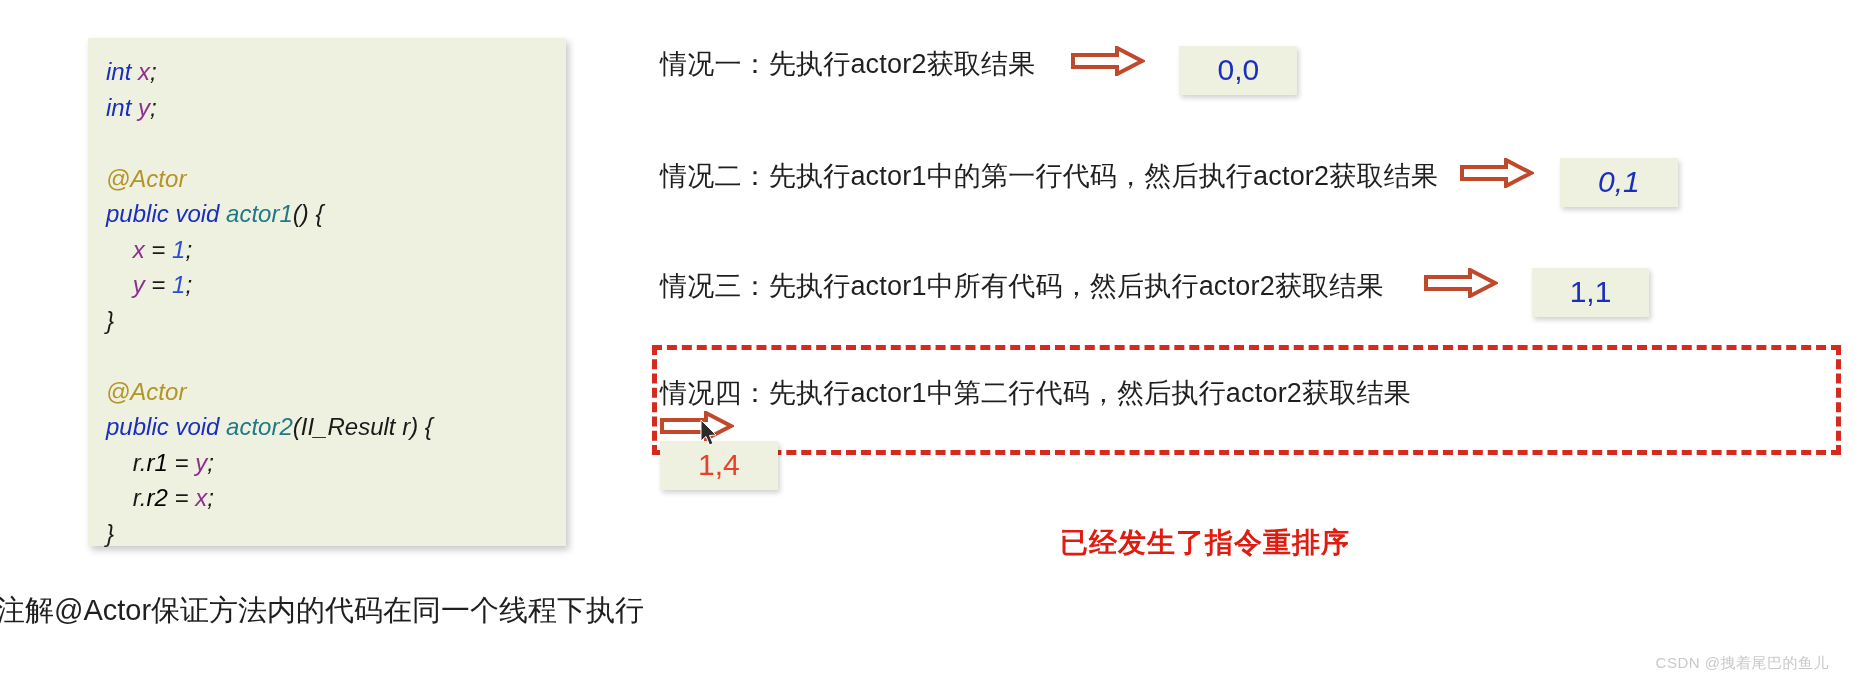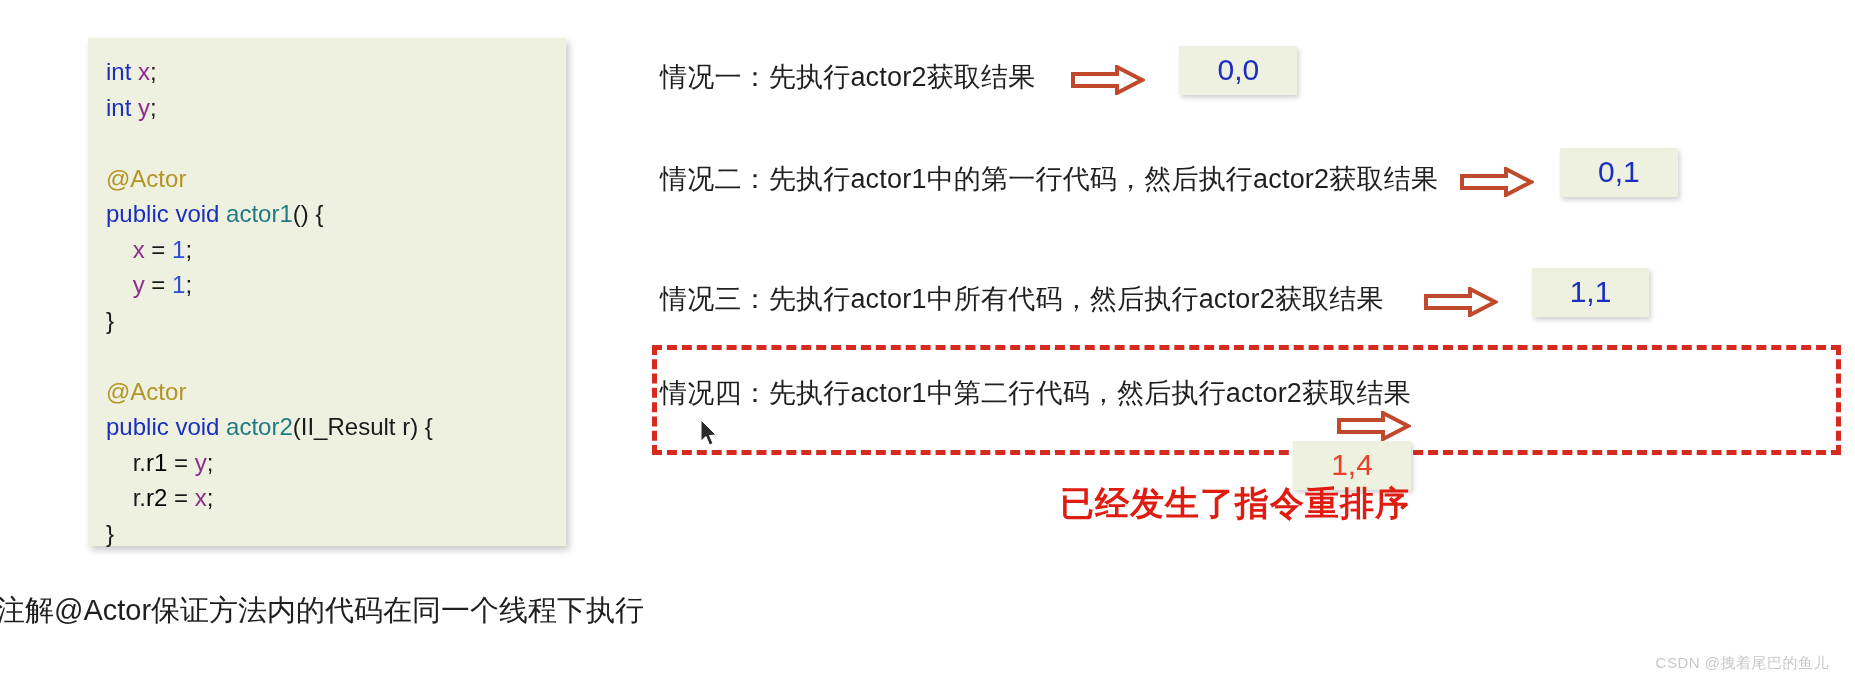--- a/index.html
+++ b/index.html
@@ -19,20 +19,21 @@
   
   #code-panel {
     position: absolute;
     left: 88px;
     top: 38px;
     width: 478px;
     height: 508px;
     background: #eef0e0;
     box-shadow: 3px 4px 7px rgba(0,0,0,0.22);
     box-sizing: border-box;
+    font-style: italic;
   }
   #code-lines {
     position: absolute;
     left: 18px;
     top: 16px;
     right: 6px;
     font-family: "Liberation Sans", "DejaVu Sans", sans-serif;
     font-size: 24px;
     line-height: 35.5px;
     white-space: pre;
@@ -43,21 +44,21 @@
   .tok-num     { color: #2b4ed6; }
   .tok-plain   { color: #1a1a1a; }
   .tok-anno    { color: #b39526; }
   .tok-method  { color: #1f7a84; }
   .tok-field   { color: #000000; }
 
   
   .case-row {
     position: absolute;
     display: flex;
-    align-items: flex-end;
+    align-items: flex-start;
     white-space: nowrap;
   }
   .case-text {
     font-size: 27px;
     color: #1f1f1f;
     font-family: "Liberation Sans", "DejaVu Sans", sans-serif;
     letter-spacing: 0.2px;
   }
   .arrow {
     display: inline-block;
@@ -74,43 +75,43 @@
     box-shadow: 2px 3px 5px rgba(0,0,0,0.18);
     font-size: 30px;
     padding: 7px 38px;
     line-height: 1.15;
     font-family: "Liberation Sans", "DejaVu Sans", sans-serif;
   }
   .result-blue { color: #1b2fbe; }
   .result-red  { color: #e8412a; }
 
   #case-1 { left: 660px; top: 46px; }
-  #case-2 { left: 660px; top: 148px; }
+  #case-2 { left: 660px; top: 158px; }
   #case-3 { left: 660px; top: 268px; }
   #case-4 { left: 660px; top: 375px; flex-direction: column; }
 
   .gap-a { display:inline-block; }
 
   
   #highlight-box {
     position: absolute;
     left: 652px;
     top: 345px;
     width: 1189px;
     height: 110px;
     border: 5px dashed #d62a1e;
     box-sizing: border-box;
   }
 
   
   #reorder-note {
     position: absolute;
     left: 1060px;
-    top: 481px;
-    font-size: 34px;
+    top: 524px;
+    font-size: 28px;
     color: #e01b10;
     font-weight: bold;
     letter-spacing: 1px;
     white-space: nowrap;
   }
 
   
   #actor-note {
     position: absolute;
     left: -4px;
@@ -163,21 +164,21 @@
 
 <div class="case-row" id="case-2">
   <span class="case-text">情况二：先执行actor1中的第一行代码，然后执行actor2获取结果</span>
   <span class="gap-a" style="width:22px"></span>
   <span class="arrow">
     <svg width="74" height="30" viewBox="0 0 74 30">
       <path d="M2 9 L46 9 L46 2 L71 15 L46 28 L46 21 L2 21 Z" fill="none" stroke="#c0492b" stroke-width="4" stroke-linejoin="miter"></path>
     </svg>
   </span>
   <span class="gap-a" style="width:26px"></span>
-  <span class="result-box result-blue" style="color: rgb(27, 47, 190);">0,1</span>
+  <span class="result-box result-blue" style="color: rgb(27, 47, 190); font-style: italic;">0,1</span>
 </div>
 
 <div class="case-row" id="case-3">
   <span class="case-text">情况三：先执行actor1中所有代码，然后执行actor2获取结果</span>
   <span class="gap-a" style="width:40px"></span>
   <span class="arrow">
     <svg width="74" height="30" viewBox="0 0 74 30">
       <path d="M2 9 L46 9 L46 2 L71 15 L46 28 L46 21 L2 21 Z" fill="none" stroke="#c0492b" stroke-width="4" stroke-linejoin="miter"></path>
     </svg>
   </span>

